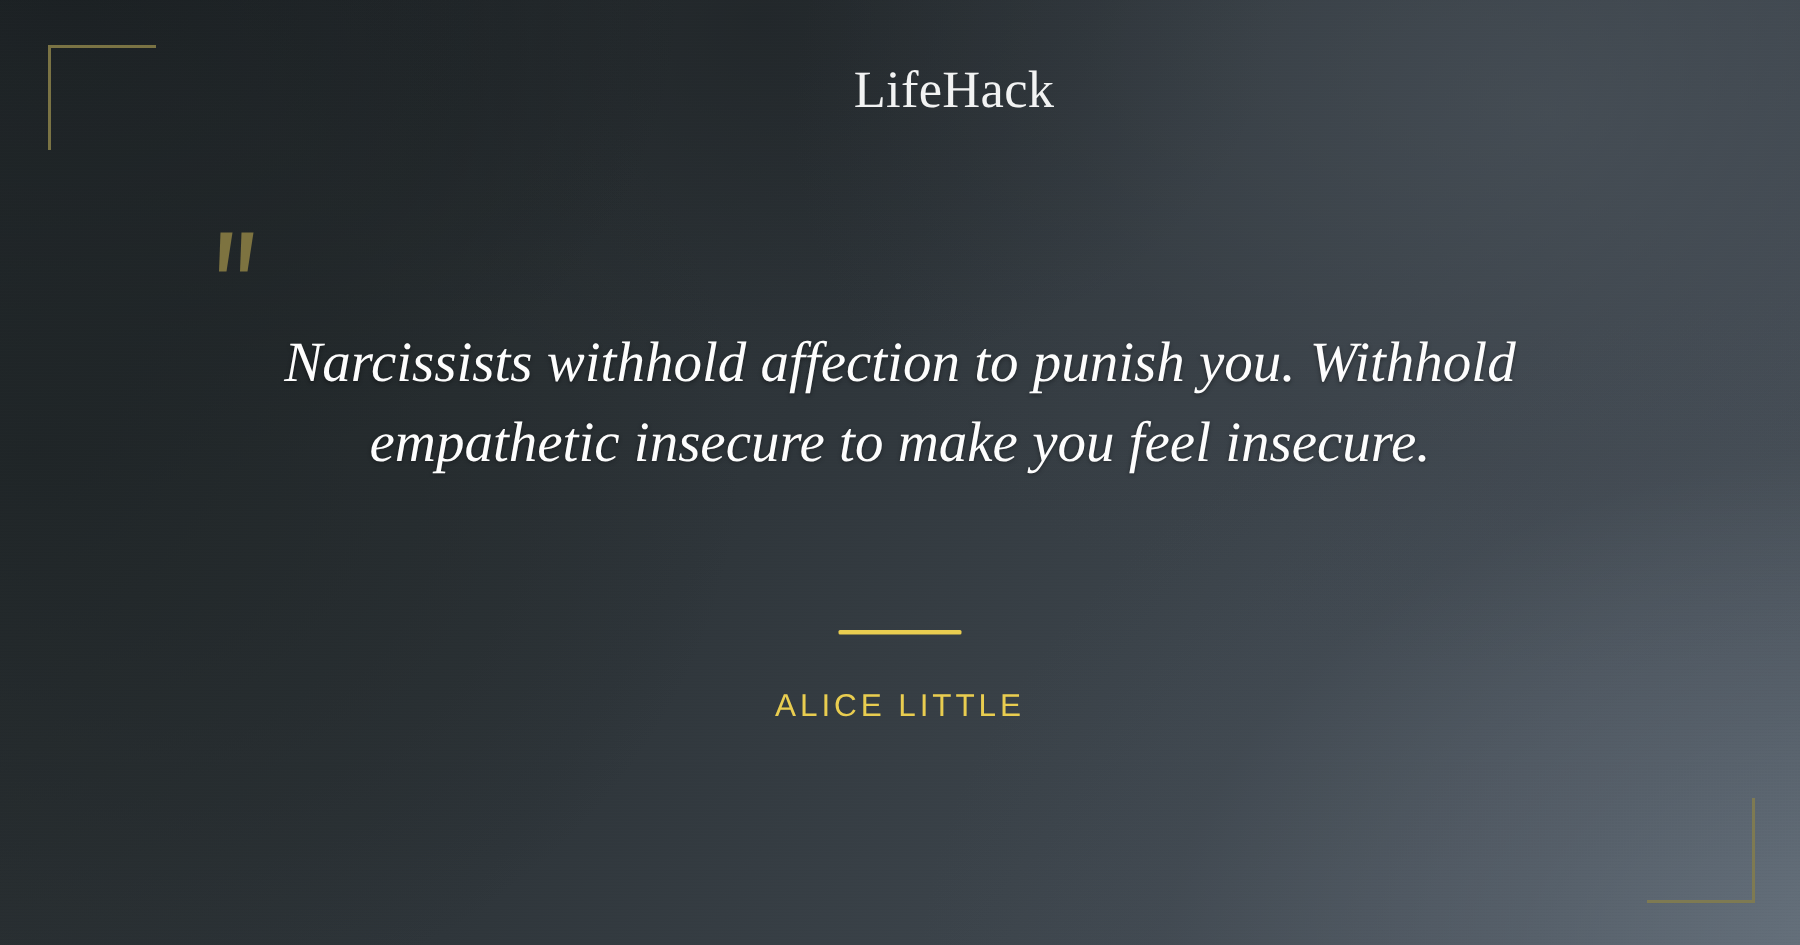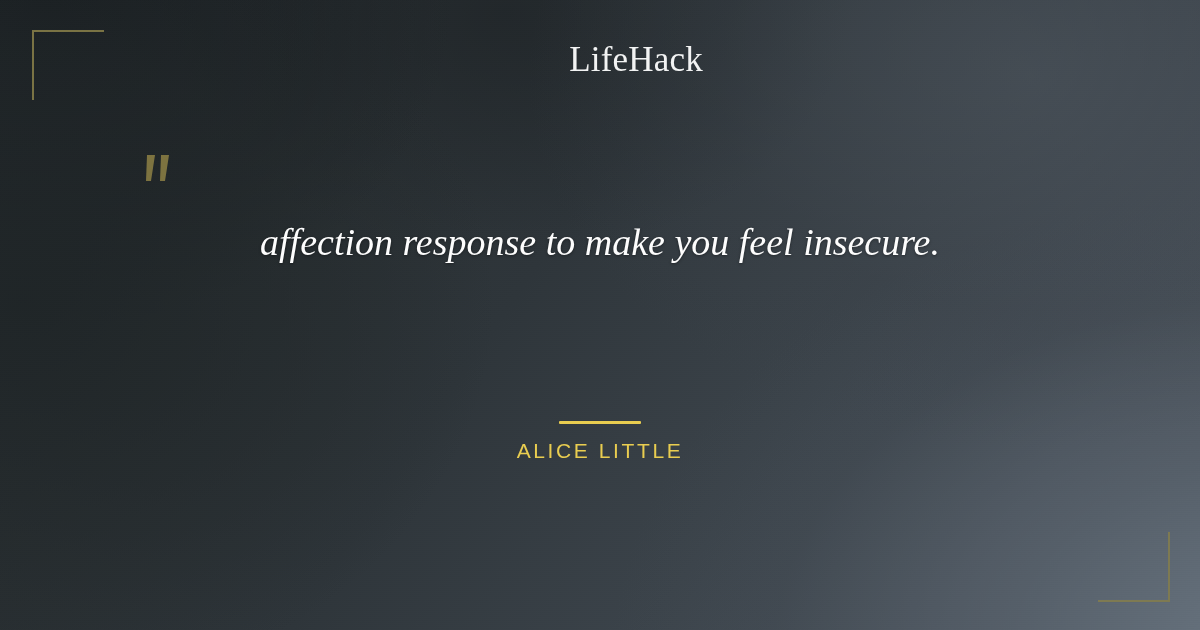--- a/index.html
+++ b/index.html
@@ -112,21 +112,21 @@
     width: 82px;
     height: 3px;
     background: #e9cd50;
     border-radius: 1px;
   }
 
   
   #author {
     position: absolute;
     left: 0;
-    top: 438px;
+    top: 458px;
     width: 1200px;
     text-align: center;
     font-family: "Liberation Sans", sans-serif;
     font-size: 21px;
     line-height: 26px;
     font-weight: 400;
     letter-spacing: 2.6px;
     color: #e9cd50;
   }
 </style>
@@ -143,21 +143,22 @@
   <div id="logo">LifeHack</div>
 
   <div id="quote-mark">
     <svg width="60" height="60" viewBox="0 0 60 60" aria-hidden="true">
       <polygon points="14,22 22,22 18,48 13,48" fill="#7d7340"></polygon>
       <polygon points="28,22 36,22 32,48 27,48" fill="#7d7340"></polygon>
     </svg>
   </div>
 
   <div id="quote-block">
-    <div class="quote-line">affection response to make you feel insecure.</div>
+    <div class="quote-line">Narcissists withhold affection to punish you. Withhold</div>
+    <div class="quote-line">empathetic insecure to make you feel insecure.</div>
   </div>
 
   <div id="divider-wrap">
     <span id="divider"></span>
   </div>
 
   <div id="author">ALICE LITTLE</div>
 
 </div>
 

